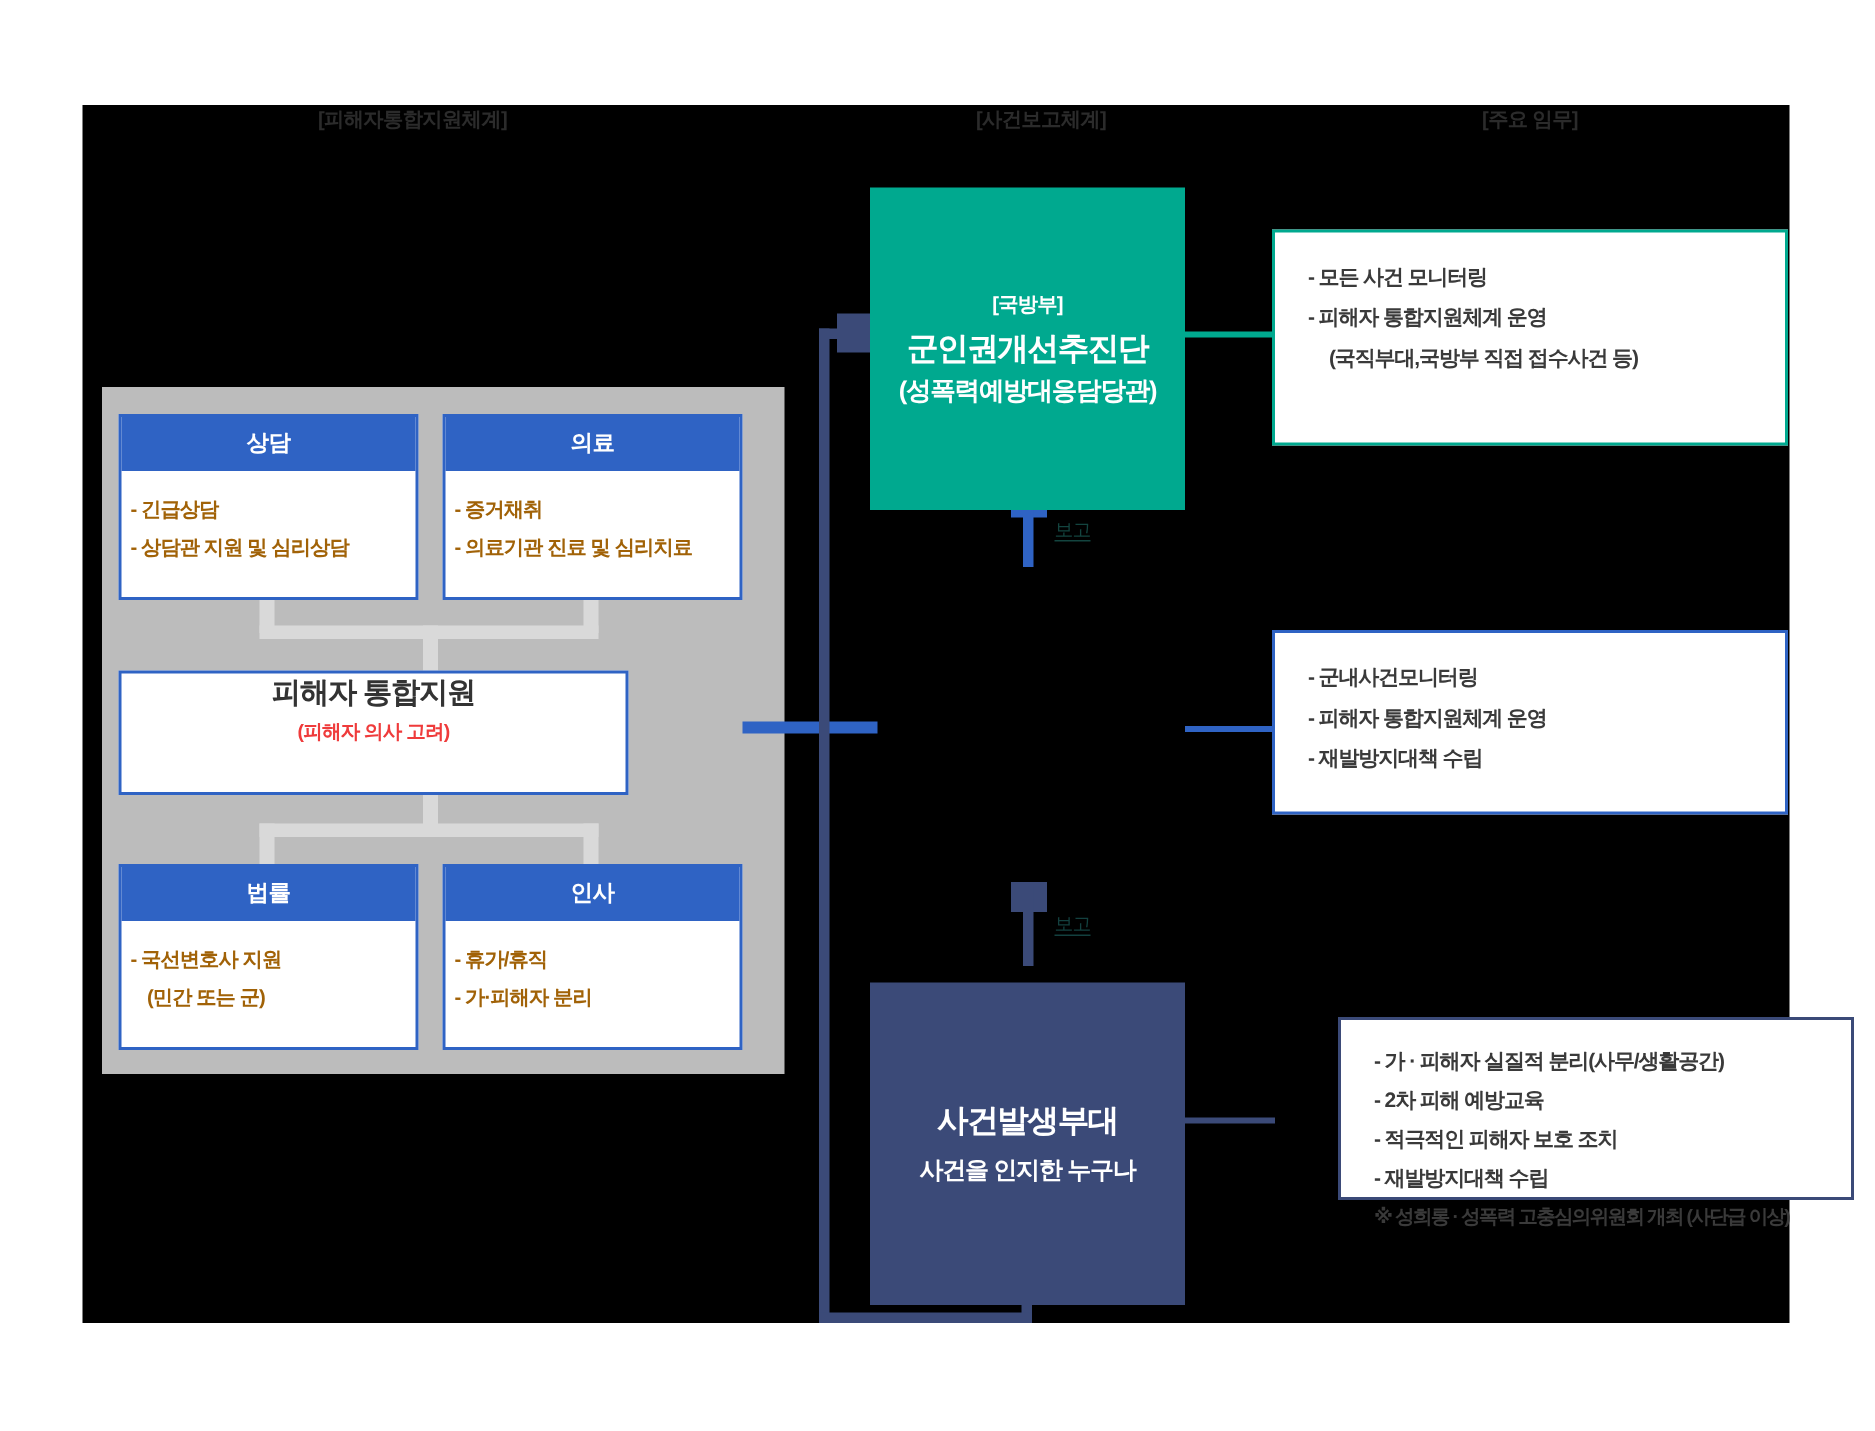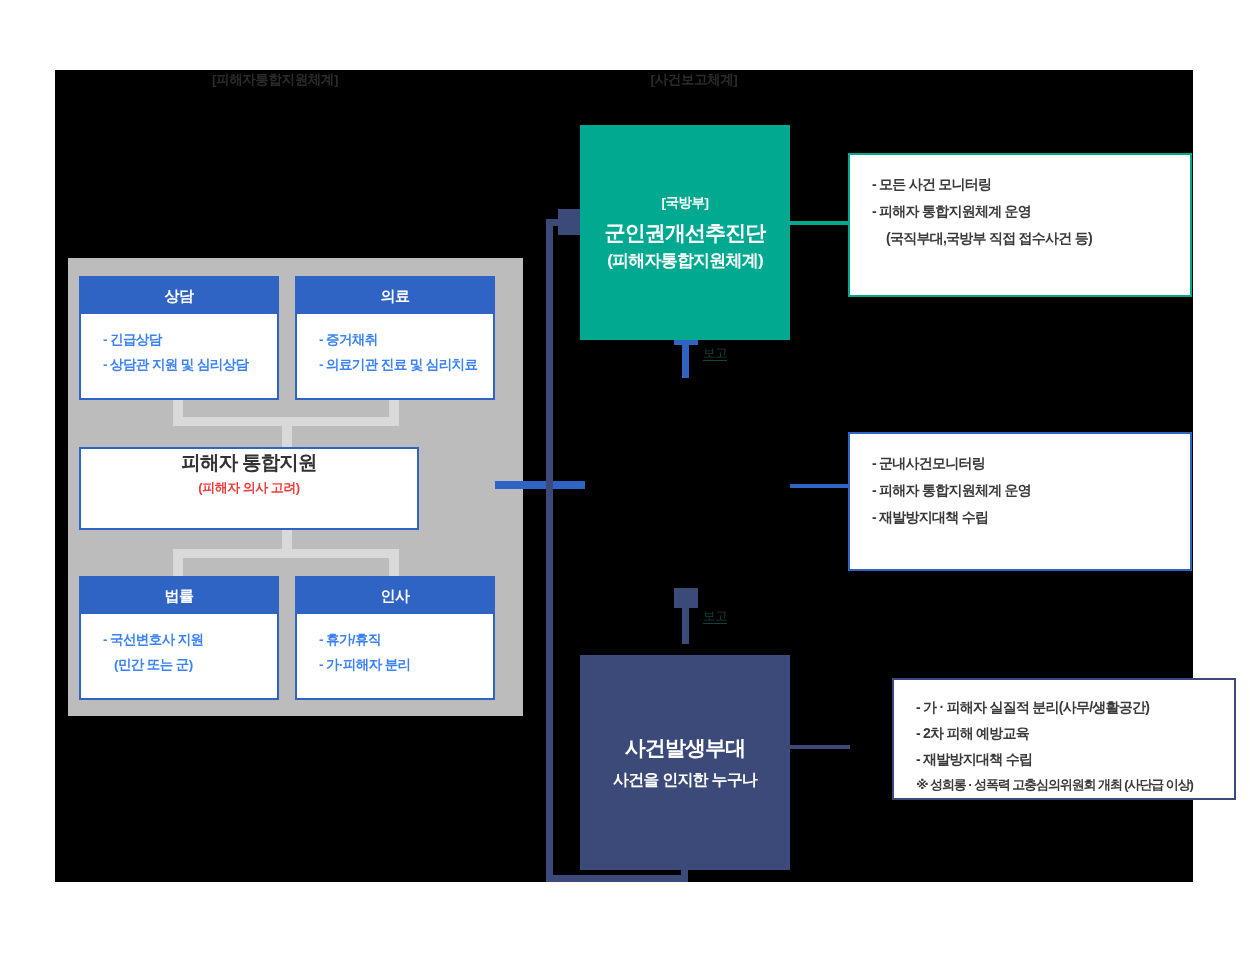--- a/index.html
+++ b/index.html
@@ -54,22 +54,22 @@
     background:#2f63c4;
     color:#ffffff;
     font-size:15px;
     font-weight:700;
     letter-spacing:-0.4px;
     text-align:center;
     line-height:36px;
     height:36px;
   }
   .lcard-body{
-    padding:13px 0 0 22px;
-    color:#3b82f6;
+    padding:13px 0 0 6px;
+    color:#a16207;
     font-size:13.5px;
     font-weight:700;
     letter-spacing:-0.6px;
     line-height:25px;
   }
   .lcard-body div{white-space:nowrap;}
   .lcard-body .indent{padding-left:11px;}
 
   #card-counsel{ left:79px;  top:276px; width:200px; height:124px;}
   #card-medical{ left:295px; top:276px; width:200px; height:124px;}
@@ -163,21 +163,21 @@
     letter-spacing:-0.75px;
     line-height:27px;
   }
   .dpanel div{white-space:nowrap;}
   .dpanel .indent{padding-left:14px;}
   #duty-mnd{
     left:848px; top:153px; width:344px; height:144px;
     border:2px solid #00a98f;
   }
   #duty-center{
-    left:848px; top:432px; width:344px; height:139px;
+    left:848px; top:420px; width:344px; height:123px;
     border:2px solid #2f63c4;
   }
   #duty-unit{
     left:848px; top:678px; width:344px; height:122px;
     border:2px solid #3b4a78;
     padding-top:14px;
     line-height:26px;
     margin-left:44px;
   }
   #duty-unit .small{
@@ -206,20 +206,21 @@
 </style>
 </head>
 <body>
 
 <div id="canvas">
 
   <div class="backdrop"></div>
 
   <div class="col-head" id="hdr-left">[피해자통합지원체계]</div>
   <div class="col-head" id="hdr-mid">[사건보고체계]</div>
+  <div class="col-head" id="hdr-right">[주요 임무]</div>
 
   <div class="gray-panel"></div>
 
   <div class="gcon" style="left:173px;top:400px;width:10px;height:22px;"></div>
   <div class="gcon" style="left:389px;top:400px;width:10px;height:22px;"></div>
   <div class="gcon" style="left:173px;top:417px;width:226px;height:9px;"></div>
   <div class="gcon" style="left:282px;top:417px;width:10px;height:32px;"></div>
 
   <div class="gcon" style="left:282px;top:528px;width:10px;height:28px;"></div>
   <div class="gcon" style="left:173px;top:549px;width:226px;height:9px;"></div>
@@ -283,21 +284,21 @@
 
   <div class="report b" style="left:599px;top:852px;">보고</div>
 
   <div class="tcon" style="left:790px;top:221px;width:60px;height:4px;"></div>
   <div class="bcon" style="left:790px;top:484px;width:60px;height:4px;"></div>
   <div class="dcon" style="left:790px;top:745px;width:60px;height:4px;"></div>
 
   <div class="mbox" id="box-mnd">
     <div class="tag">[국방부]</div>
     <div class="name">군인권개선추진단</div>
-    <div class="note">(피해자통합지원체계)</div>
+    <div class="note">(성폭력예방대응담당관)</div>
   </div>
 
 
   <div class="mbox" id="box-unit">
     <div class="name">사건발생부대</div>
     <div class="note">사건을 인지한 누구나</div>
   </div>
 
   <div class="dpanel" id="duty-mnd">
     <div>- 모든 사건 모니터링</div>
@@ -307,17 +308,18 @@
 
   <div class="dpanel" id="duty-center">
     <div>- 군내사건모니터링</div>
     <div>- 피해자 통합지원체계 운영</div>
     <div>- 재발방지대책 수립</div>
   </div>
 
   <div class="dpanel" id="duty-unit">
     <div>- 가 · 피해자 실질적 분리(사무/생활공간)</div>
     <div>- 2차 피해 예방교육</div>
+    <div>- 적극적인 피해자 보호 조치</div>
     <div>- 재발방지대책 수립</div>
     <div class="small">※ 성희롱 · 성폭력 고충심의위원회 개최 (사단급 이상)</div>
   </div>
 
 </div>
 
 </body></html>

